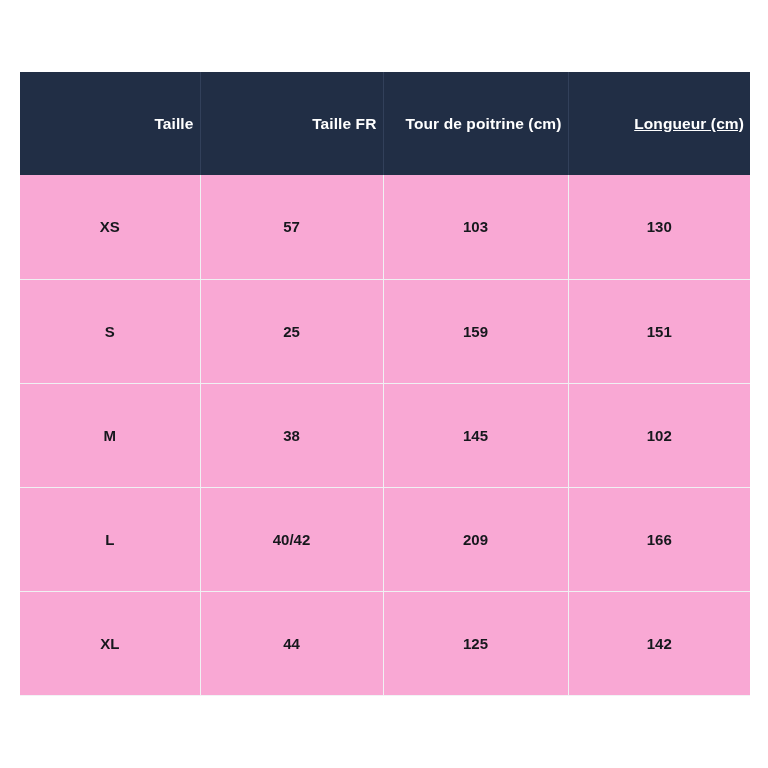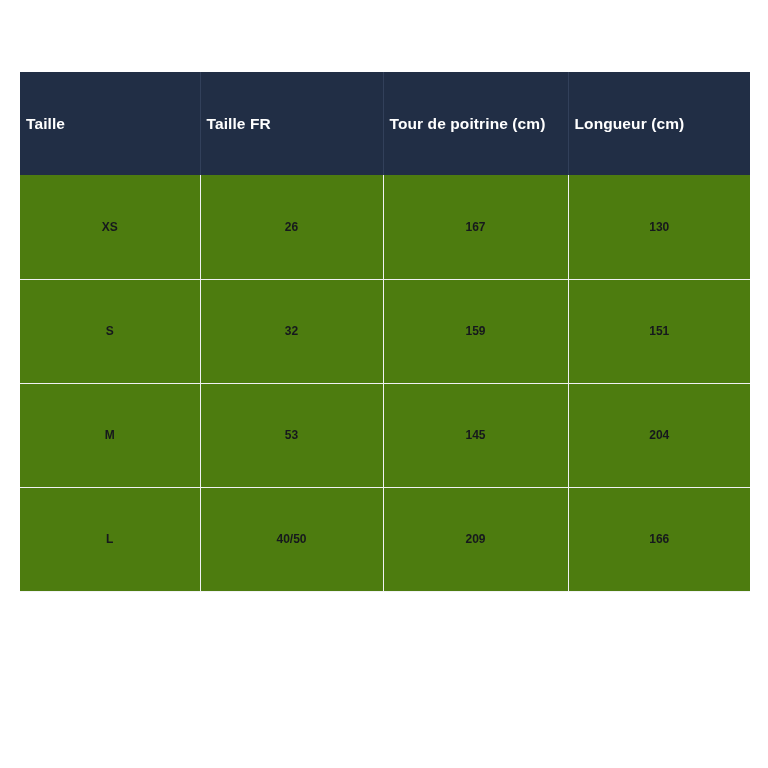--- a/index.html
+++ b/index.html
@@ -41,36 +41,37 @@
   .size-table thead tr {
     background: #212e45;
   }
   .size-table thead th {
     height: 103px;
     background: #212e45;
     color: #ffffff;
     font-size: 15.5px;
     font-weight: bold;
     letter-spacing: 0.1px;
-    text-align: left;
+    text-align: right;
     vertical-align: middle;
     padding: 0 6px;
     border-right: 1px solid #32405a;
     box-sizing: border-box;
   }
   .size-table thead th:last-child {
     border-right: none;
+    text-decoration: underline;
   }
 
   
   .size-table tbody td {
     height: 104px;
-    background: #4d7c0f;
+    background: #f9a8d4;
     color: #16181d;
-    font-size: 12px;
+    font-size: 15px;
     font-weight: bold;
     text-align: center;
     vertical-align: middle;
     padding: 0 6px;
     border-right: 1px solid #f0f1f3;
     border-bottom: 1px solid #f0f1f3;
     box-sizing: border-box;
   }
   .size-table tbody td:last-child {
     border-right: none;
@@ -97,38 +98,44 @@
         <th>Taille</th>
         <th>Taille FR</th>
         <th>Tour de poitrine (cm)</th>
         <th>Longueur (cm)</th>
       </tr>
     </thead>
 
     <tbody>
       <tr>
         <td>XS</td>
-        <td>26</td>
-        <td>167</td>
+        <td>57</td>
+        <td>103</td>
         <td>130</td>
       </tr>
       <tr>
         <td>S</td>
-        <td>32</td>
+        <td>25</td>
         <td>159</td>
         <td>151</td>
       </tr>
       <tr>
         <td>M</td>
-        <td>53</td>
+        <td>38</td>
         <td>145</td>
-        <td>204</td>
+        <td>102</td>
       </tr>
       <tr>
         <td>L</td>
-        <td>40/50</td>
+        <td>40/42</td>
         <td>209</td>
         <td>166</td>
+      </tr>
+      <tr>
+        <td>XL</td>
+        <td>44</td>
+        <td>125</td>
+        <td>142</td>
       </tr>
     </tbody>
   </table>
 
 </div>
 
 </body></html>

